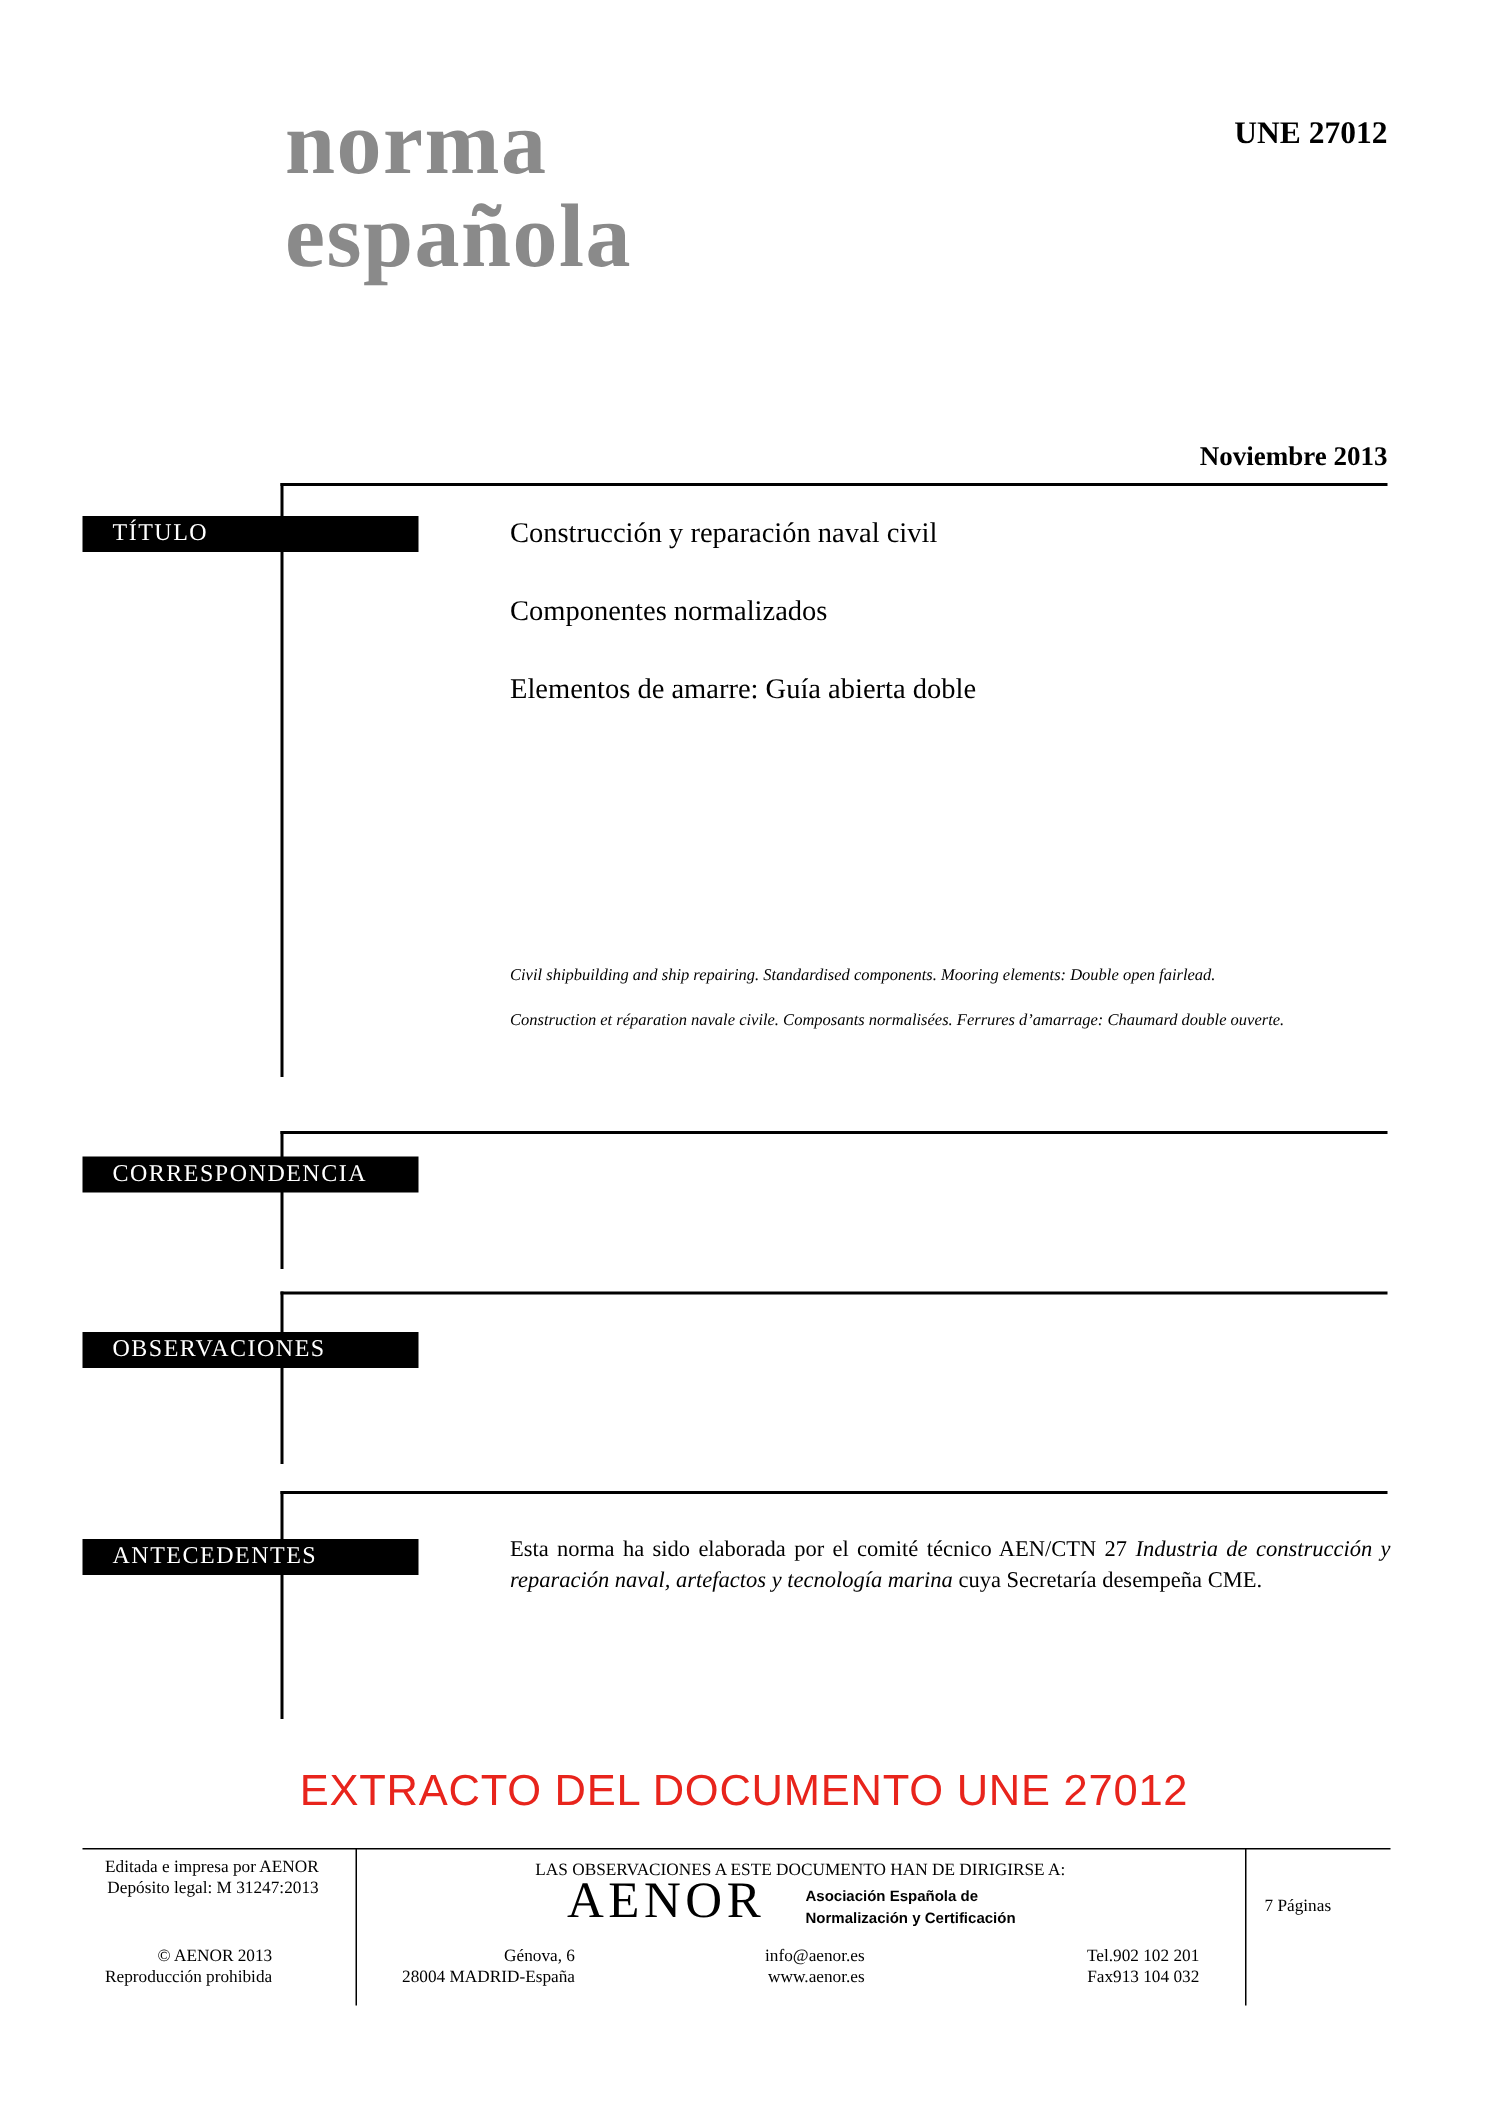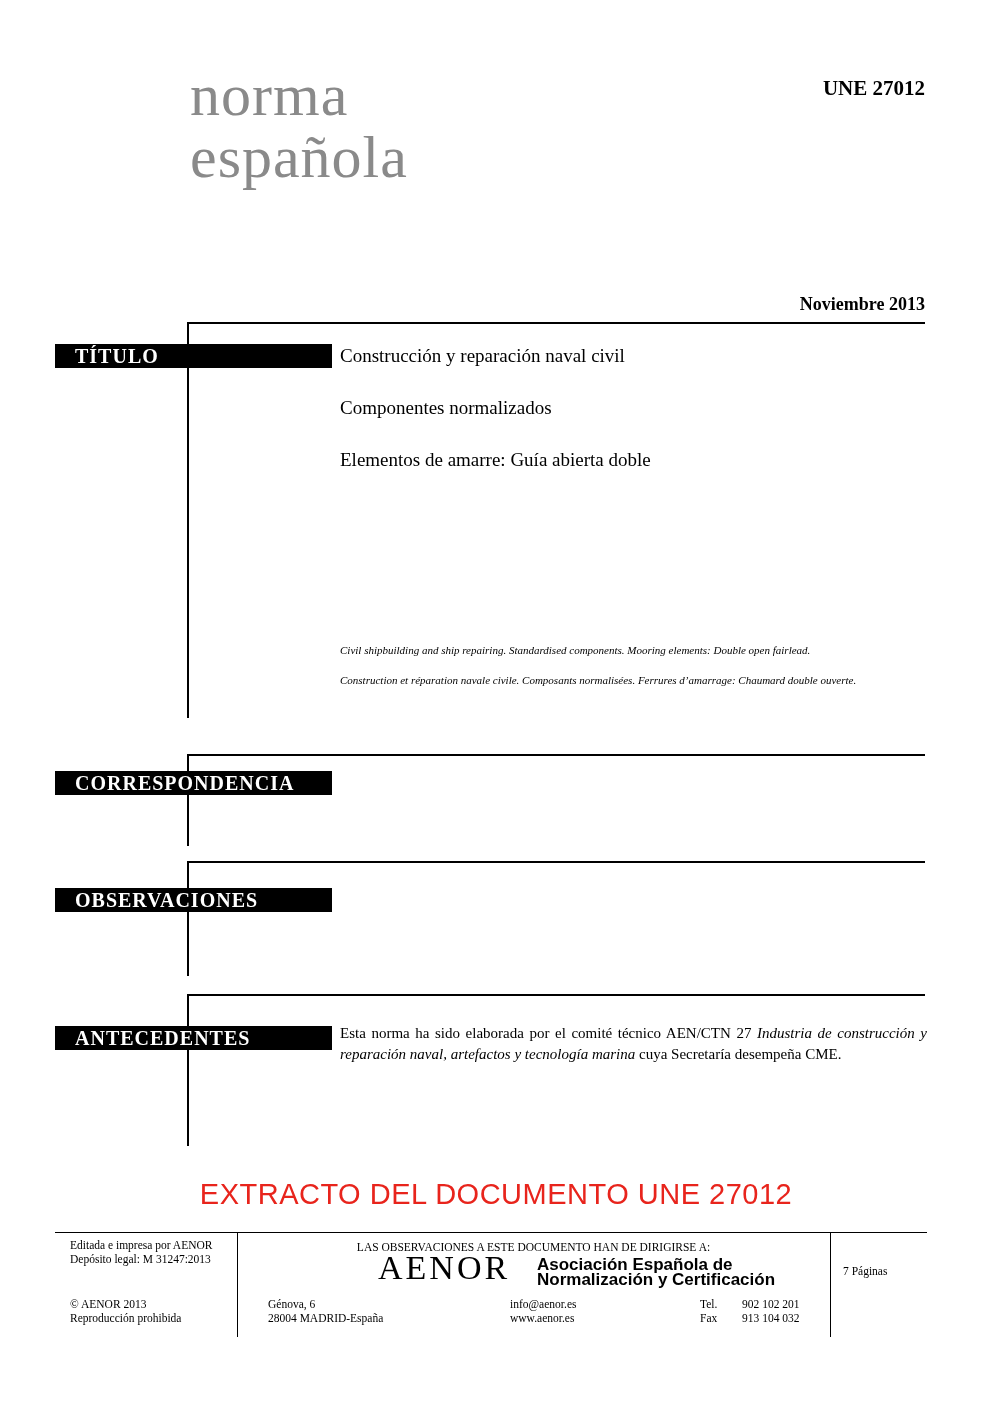--- a/index.html
+++ b/index.html
@@ -13,59 +13,59 @@
     overflow: hidden;
   }
   .hline { position: absolute; height: 2px; background: #000; }
   .vline { position: absolute; width: 2px; background: #000; }
   .hline.thin { height: 1px; }
   .vline.thin { width: 1px; }
 
   .brand {
     position: absolute; left: 190px; top: 64px;
     font-size: 60px; line-height: 62px;
-    color: #8a8a8a; font-weight: normal; letter-spacing: 1px;
+    color: #8a8a8a; font-weight: bold; letter-spacing: 1px;
   }
   .doc-number { position: absolute; right: 67px; top: 76px; font-size: 21px; font-weight: bold; }
   .doc-date   { position: absolute; right: 67px; top: 294px; font-size: 18px; font-weight: bold; }
 
   .label-box {
-    position: absolute; left: 55px; width: 277px; height: 24px;
+    position: absolute; left: 55px; width: 224px; height: 24px;
     background: #000; color: #fff;
-    font-size: 20px; font-weight: bold; letter-spacing: 1px;
+    font-size: 16px; font-weight: normal; letter-spacing: 1px;
     line-height: 24px; padding-left: 20px; box-sizing: border-box;
   }
 
   .title-line { position: absolute; left: 340px; font-size: 19px; font-weight: normal; white-space: nowrap; }
   .lang-line  { position: absolute; left: 340px; width: 590px; font-size: 11px; font-style: italic; line-height: 1.55; }
 
   .antecedentes-text {
     position: absolute; left: 340px; top: 1023px; width: 587px;
     font-size: 15px; line-height: 1.42; text-align: justify; margin: 0;
   }
   .it { font-style: italic; }
 
   .extracto {
     position: absolute; left: 0; top: 1178px; width: 100%;
     text-align: center;
     font-family: "Liberation Sans", sans-serif;
     font-size: 29px; letter-spacing: 0.5px;
     color: #e8241c;
   }
 
-  .ft { position: absolute; font-size: 11.5px; line-height: 14px; }
+  .ft { position: absolute; font-size: 11.5px; line-height: 14px; text-align: right; }
   .ft.center { text-align: center; }
   .aenor-wordmark {
     position: absolute; left: 378px; top: 1250px;
     font-size: 34px; letter-spacing: 3px; line-height: 36px;
   }
   .aenor-desc {
     position: absolute; left: 537px; top: 1257px;
     font-family: "Liberation Sans", sans-serif;
-    font-size: 17px; font-weight: bold; line-height: 15px;
+    font-size: 10px; font-weight: bold; line-height: 15px;
   }
   .tf-label { display: inline-block; width: 42px; }
 </style>
 </head>
 <body>
 
 <div class="page">
 
   <div class="brand">
     <div>norma</div>

